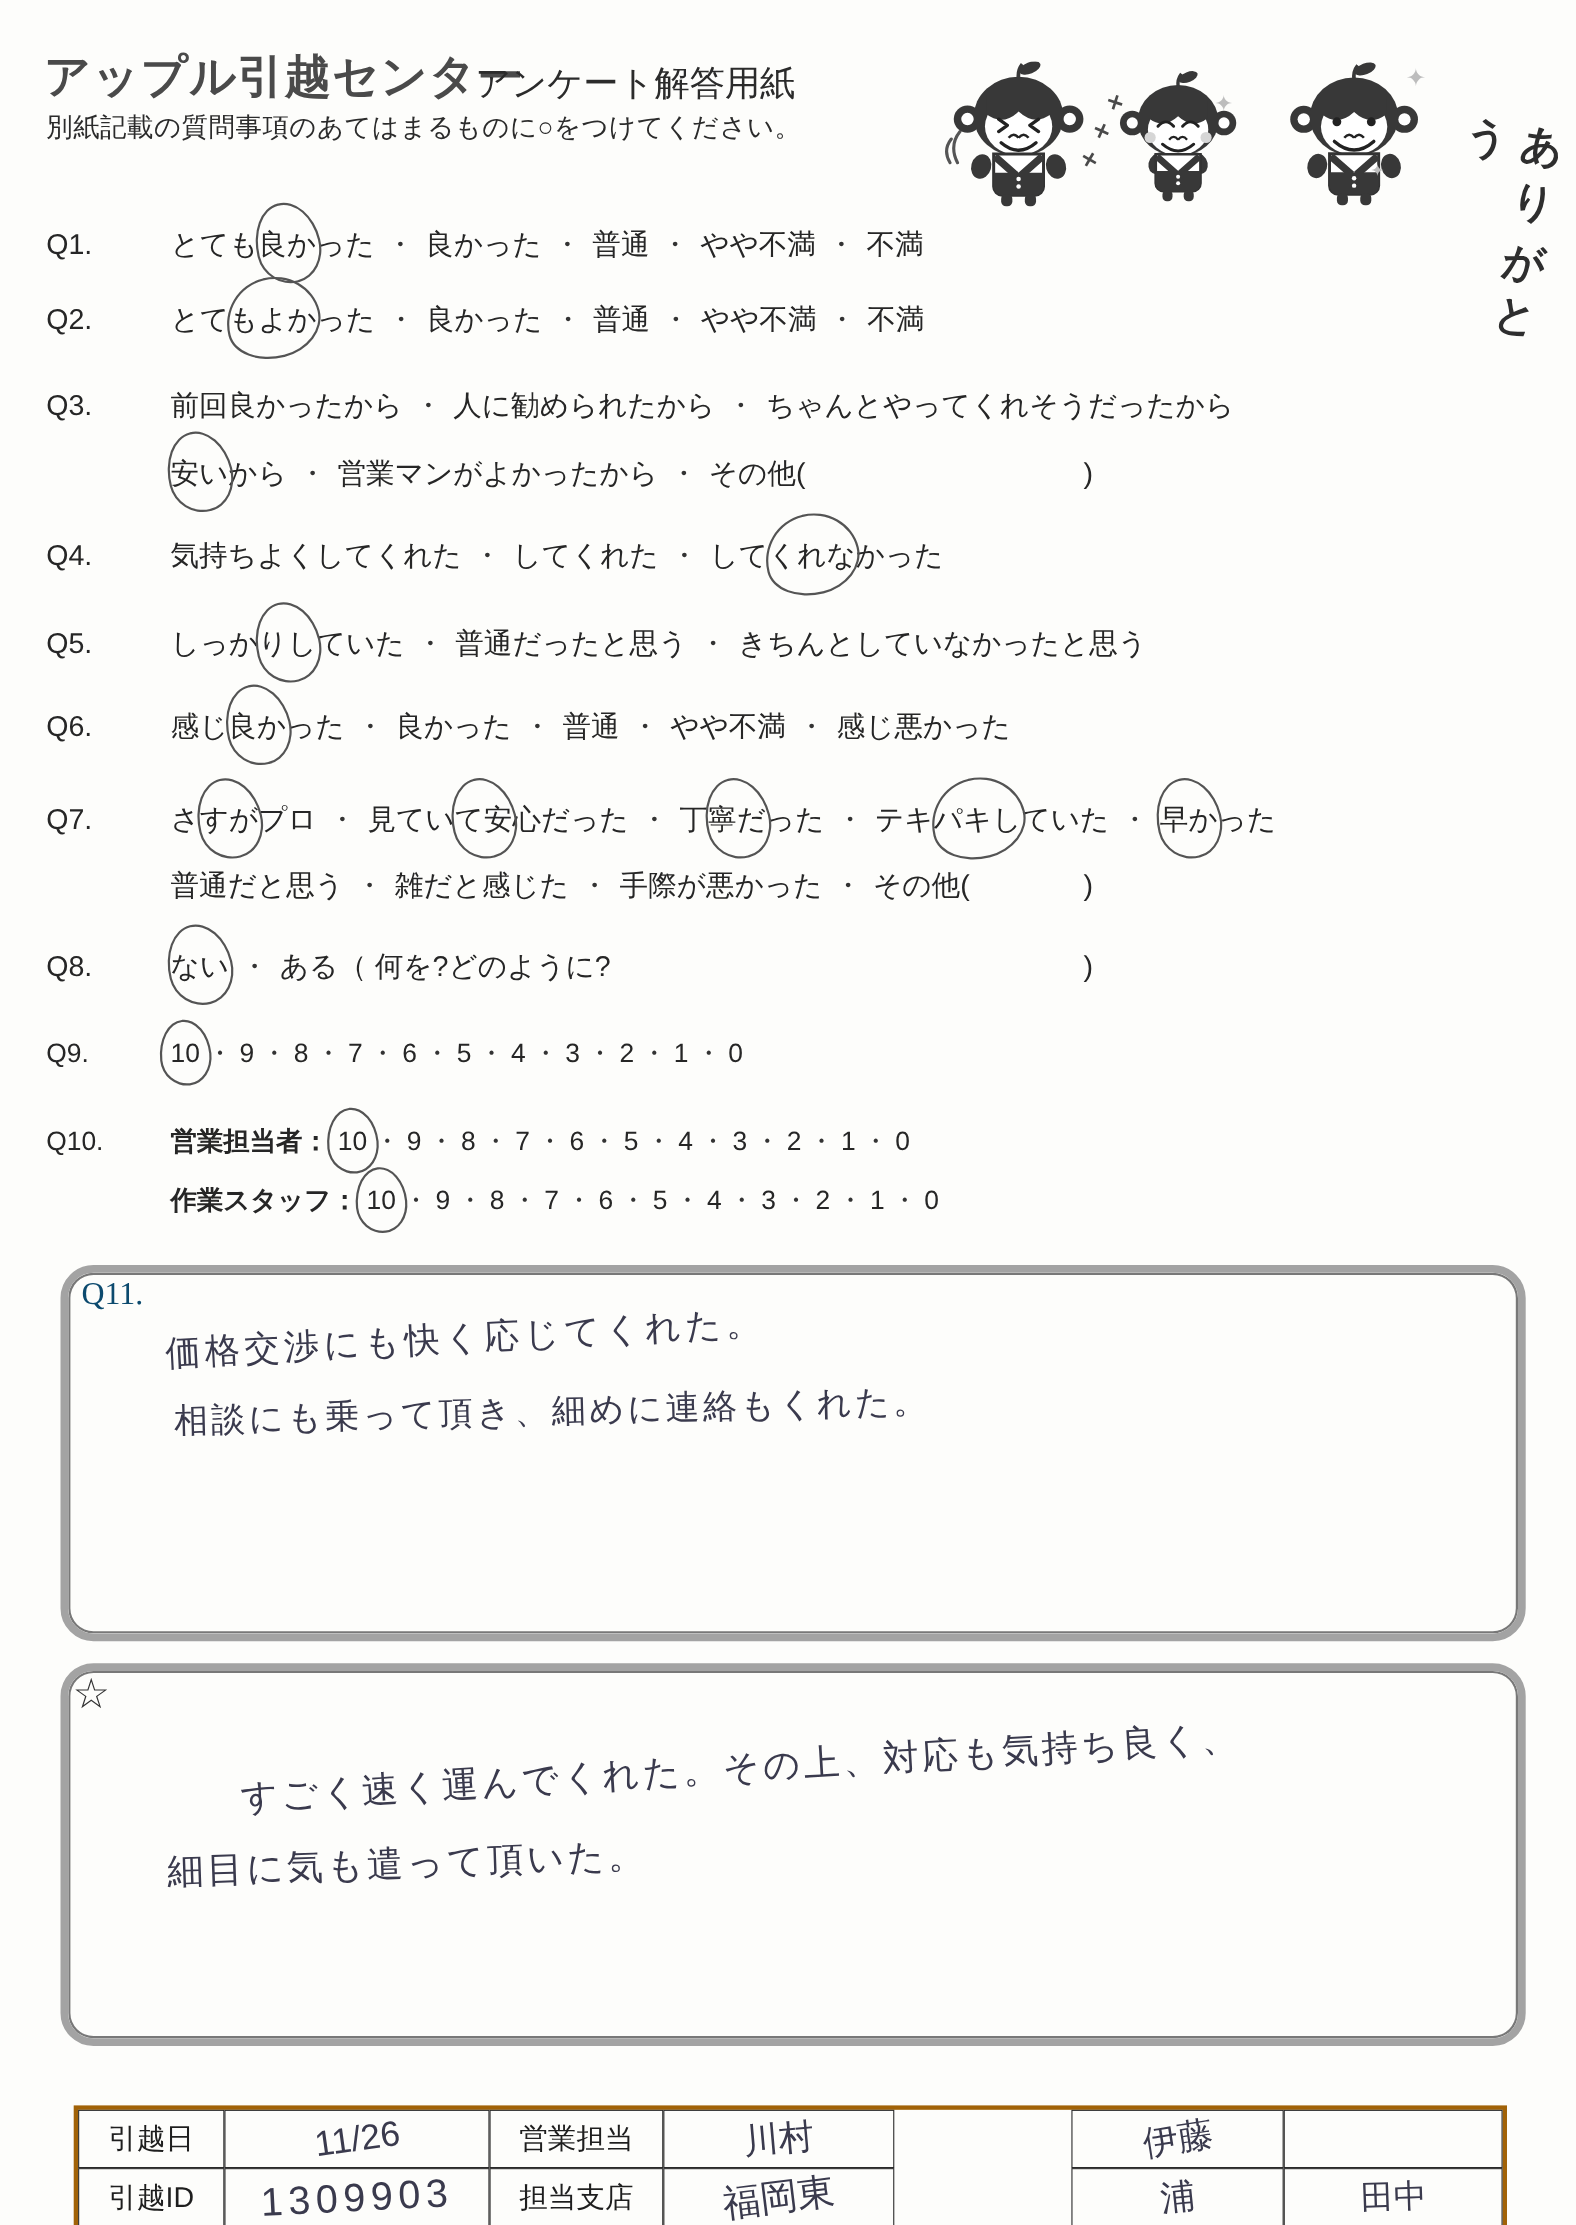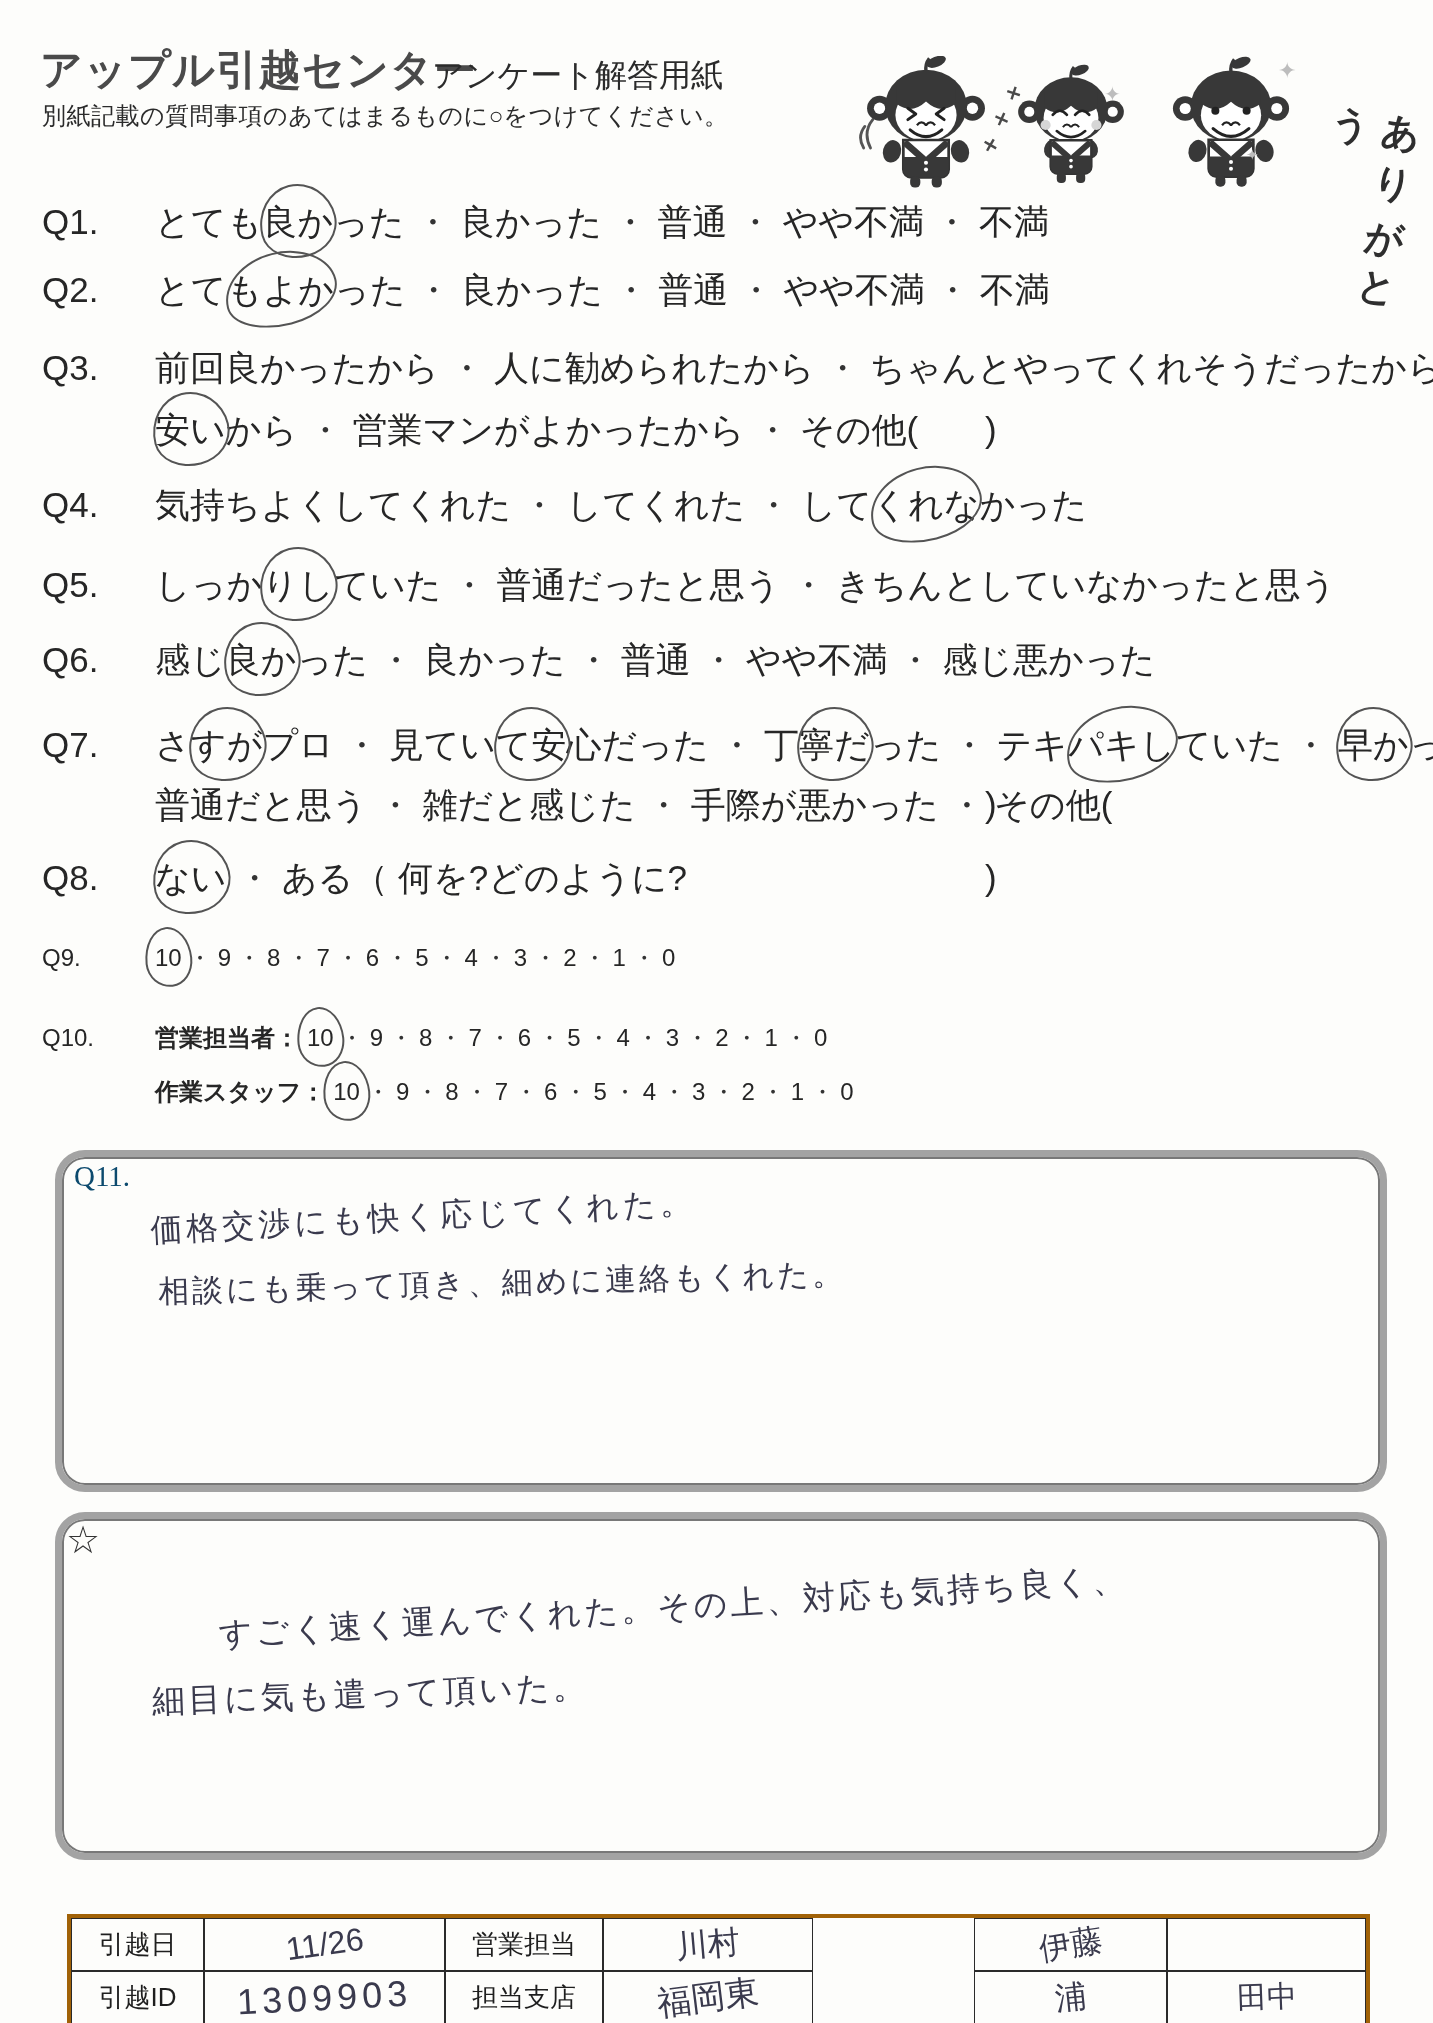--- a/index.html
+++ b/index.html
@@ -9,21 +9,21 @@
   .brand{position:absolute;left:40px;top:42px;font-size:42px;font-weight:900;color:#4a4a4a;letter-spacing:1px;}
   .doc-title{position:absolute;left:432px;top:54px;font-size:32px;font-weight:400;color:#2b2b2b;}
   .instruction{position:absolute;left:42px;top:100px;font-size:24px;color:#2b2b2b;letter-spacing:.5px;}
   
   .monkey{position:absolute;}
   .thanks{position:absolute;left:1312px;top:82px;height:250px;writing-mode:vertical-rl;
           font-size:38px;font-weight:600;letter-spacing:10px;color:#2e2e2e;transform:rotate(9deg);}
   .clap{position:absolute;font-size:24px;font-weight:700;color:#4a4a4a;}
   .sparkle{position:absolute;color:#bdbdbd;}
   
-  .q-line{position:absolute;left:42px;width:1370px;font-size:35px;line-height:36px;white-space:nowrap;color:#262626;}
+  .q-line{position:absolute;left:42px;width:1370px;font-size:26px;line-height:36px;white-space:nowrap;color:#262626;}
   .q-label{display:inline-block;width:113px;}
   .q-prefix{font-weight:700;margin-right:8px;}
   .sep{margin:0 10px;color:#333;}
   .nums{font-size:24px;}
   .nums .sep{margin:0 6px;}
   .tail{position:absolute;left:943px;}
   .circled{position:relative;display:inline-block;}
   .circled::before{content:"";position:absolute;left:-3px;right:-3px;top:-20px;bottom:-18px;
     border:2.3px solid #545454;border-radius:50% 50% 48% 52%/58% 55% 45% 42%;
     transform:rotate(-14deg);pointer-events:none;}

